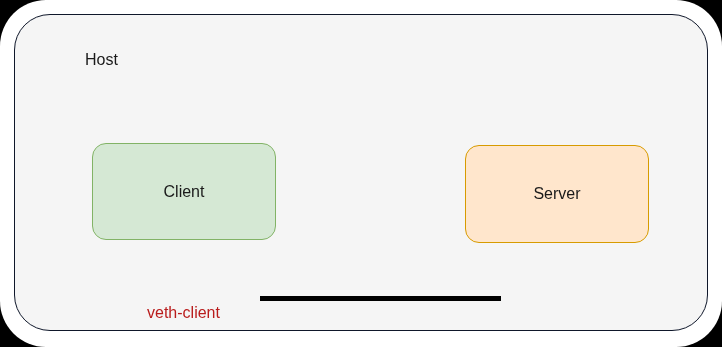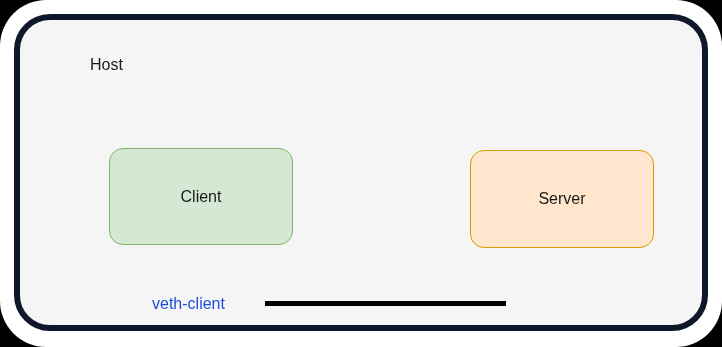--- a/index.html
+++ b/index.html
@@ -29,21 +29,21 @@
 
   
   #host-container {
     position: absolute;
     left: 14px;
     top: 14px;
     width: 694px;
     height: 317px;
     box-sizing: border-box;
     background: #f5f5f5;
-    border: 6px solid #0f172a;
+    border: 1px solid #0f172a;
     border-radius: 36px;
   }
 
   #host-label {
     position: absolute;
     left: 70px;
     top: 35px;
     font-size: 16px;
     color: #1a1a1a;
     line-height: 20px;
@@ -62,21 +62,21 @@
   }
 
   .node-label {
     font-size: 16px;
     color: #1a1a1a;
     line-height: 20px;
     white-space: nowrap;
   }
 
   #client-box {
-    left: 89px;
+    left: 77px;
     top: 128px;
     width: 184px;
     height: 97px;
     background: #d5e8d4;
     border-color: #82b366;
   }
 
   #server-box {
     left: 450px;
     top: 130px;
@@ -90,23 +90,23 @@
   #veth-link-row {
     position: absolute;
     left: 0px;
     top: 272px;
     width: 694px;
     height: 26px;
   }
 
   .veth-label {
     position: absolute;
-    top: 0px;
+    top: 14px;
     font-size: 16px;
-    color: #1d4ed8;
+    color: #b91c1c;
     line-height: 24px;
     white-space: nowrap;
   }
 
   #veth-client-label { left: 132px; }
   #veth-server-label { left: 518px; }
 
   #veth-line {
     position: absolute;
     left: 245px;

